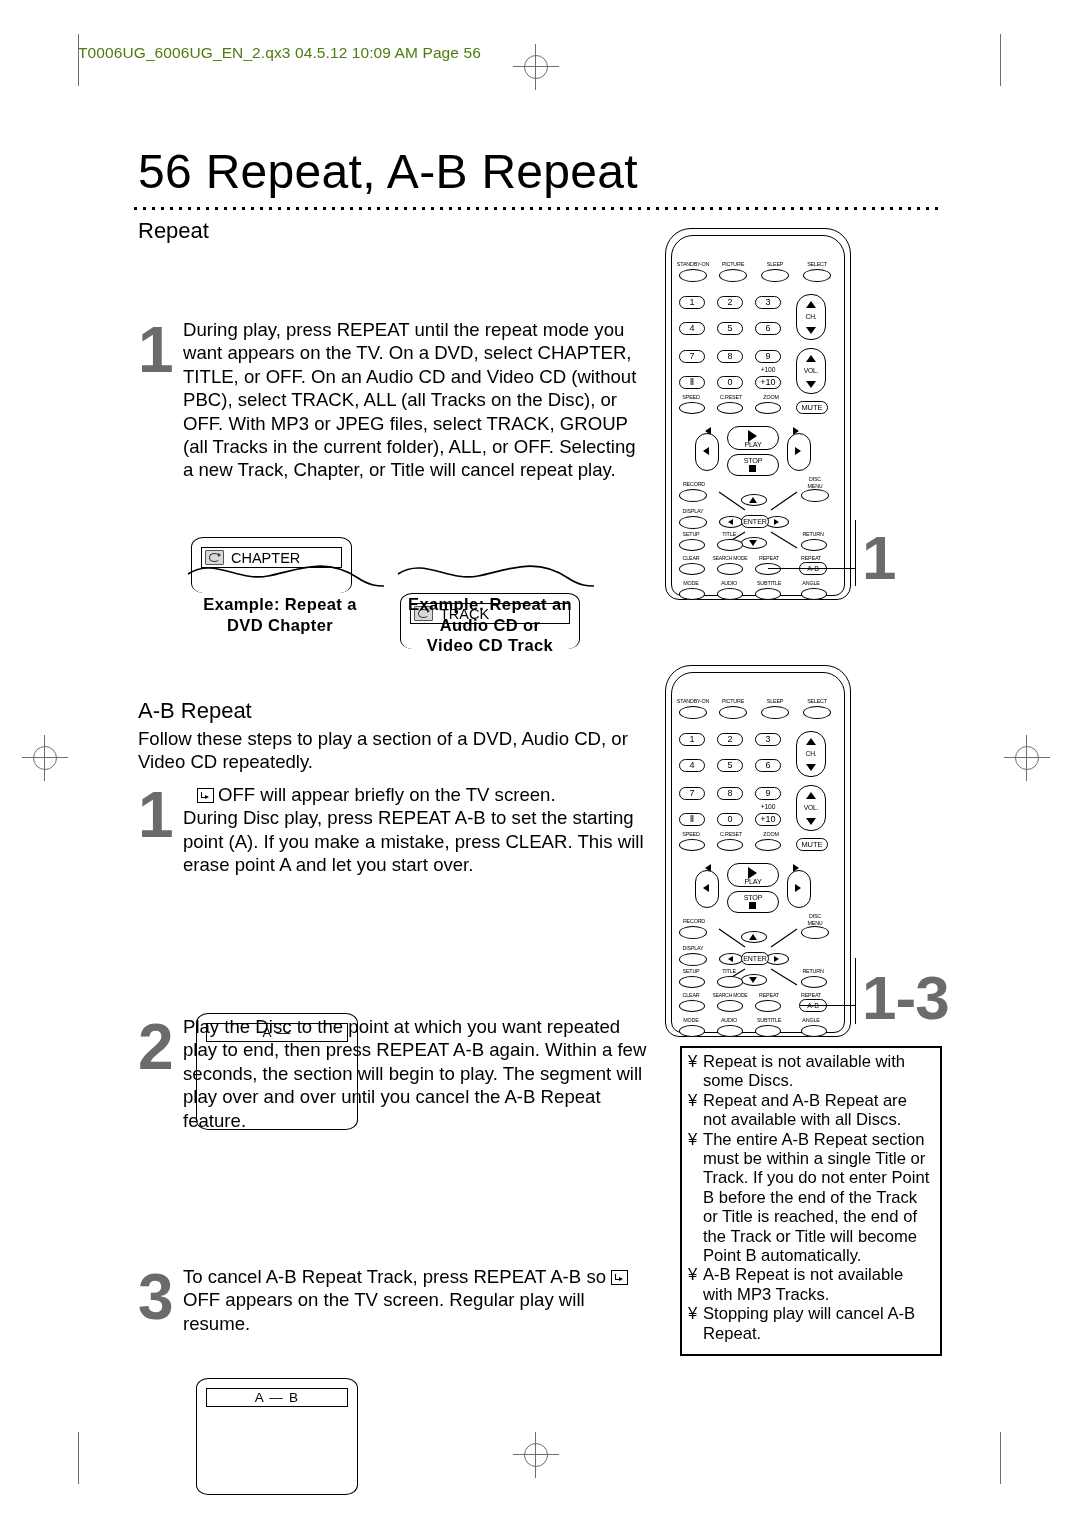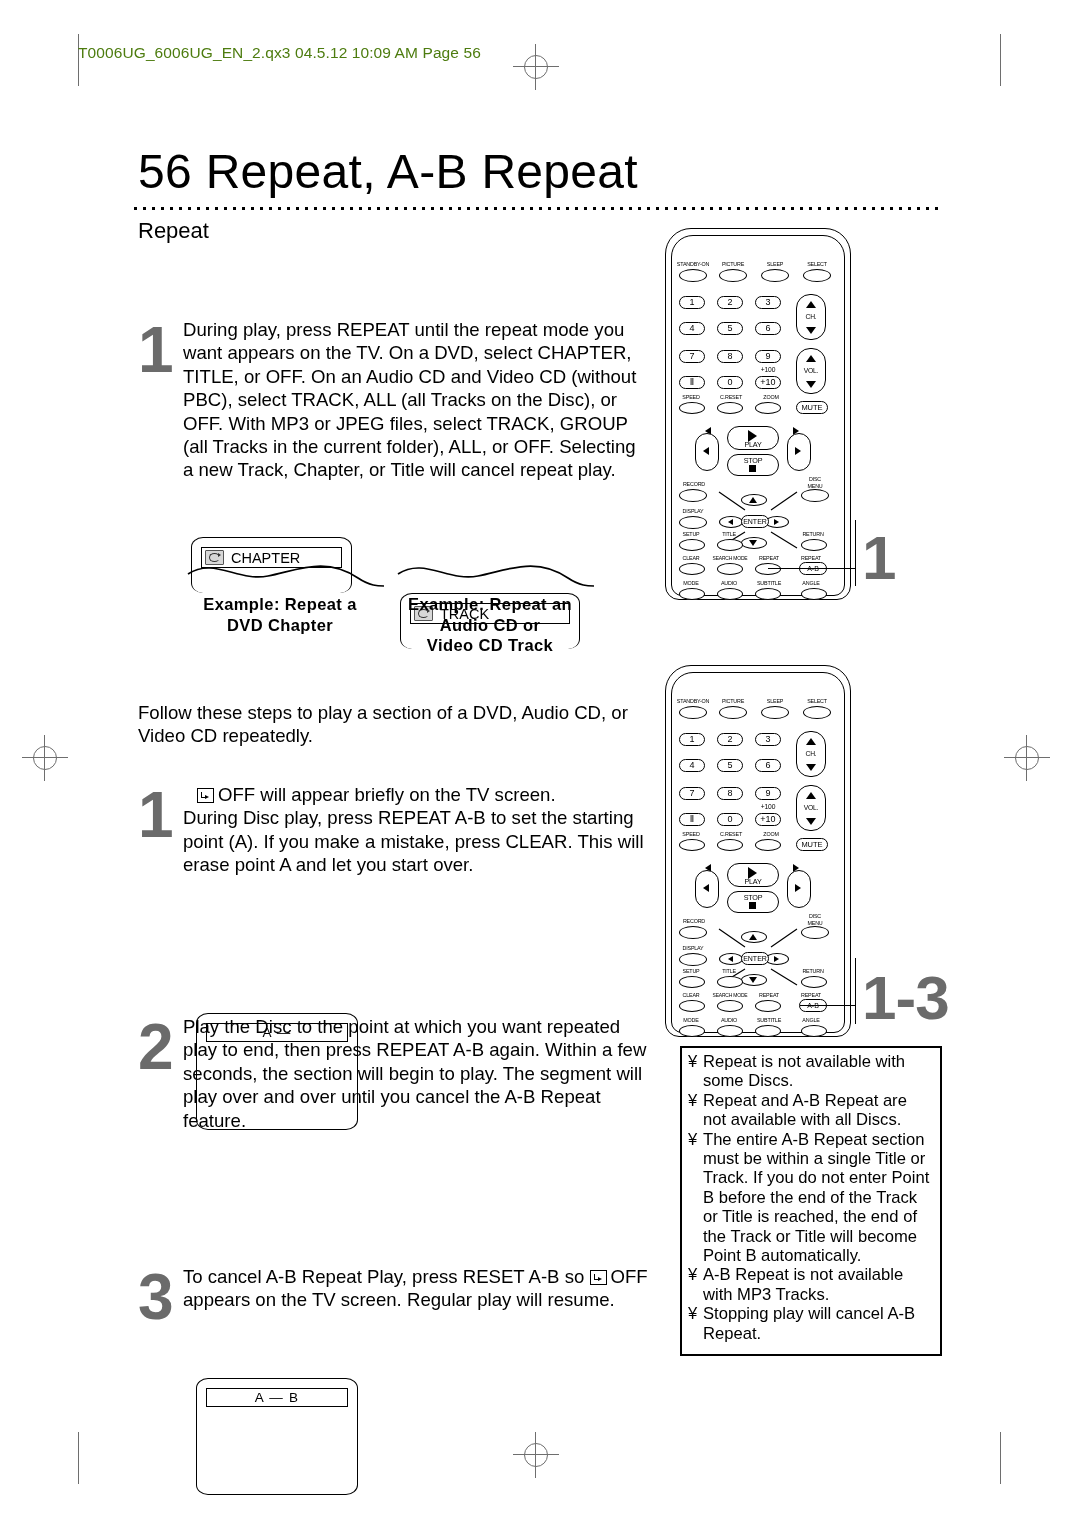--- a/index.html
+++ b/index.html
@@ -147,20 +147,21 @@
 <svg class="wave" style="left:396px;top:552px;" width="200" height="40" viewBox="0 0 200 40">
   <path d="M2,22 C28,5 52,30 82,24 C112,18 140,4 172,26 C184,34 192,34 198,34" fill="none" stroke="#000" stroke-width="1.7"></path>
 </svg>
 <div class="caption" style="left:400px;top:594px;width:180px;">
   <span style="white-space:pre-line;">Example: Repeat an
 Audio CD or
 Video CD Track</span>
 </div>
 
 <div class="col" style="top:698px;">
+  <div class="h2">A-B Repeat</div>
   <div class="para" style="margin-top:3px;width:506px;">Follow these steps to play a section of a DVD, Audio CD, or Video CD repeatedly.</div>
 </div>
 
 <div class="stepnum" style="left:138px;top:790px;">1</div>
 <div class="col" style="top:783px;left:183px;width:470px;">
   <div class="para" style="margin-left:14px;">
     <span class="offbox"></span><span>OFF will appear briefly on the TV screen.</span>
   </div>
   <div class="para">During Disc play, press REPEAT A-B to set the starting point (A).    If you make a mistake, press CLEAR. This will erase point A and let you start over.</div>
 </div>
@@ -175,21 +176,21 @@
 <div class="col para" style="top:1015px;left:183px;width:470px;">Play the Disc to the point at which you want repeated play to end, then press REPEAT A-B again. Within a few seconds, the section will begin to play. The segment will play over and over until you cancel the A-B Repeat feature.</div>
 
 <div class="tv" style="left:196px;top:1125px;width:162px;height:117px;">
   <div class="bar centered" style="height:19px;">
     <span>A — B</span>
   </div>
 </div>
 
 <div class="stepnum" style="left:138px;top:1272px;">3</div>
 <div class="col para" style="top:1265px;left:183px;width:470px;">
-  <span>To  cancel A-B Repeat Play, press RESET A-B so</span>
+  <span>To  cancel A-B Repeat Track, press REPEAT A-B so</span>
   <span class="offbox"></span><span>OFF appears on the TV screen.   Regular play will resume.</span>
 </div>
 
 <div class="remote" style="left:665px;top:228px;height:372px;">
   <div class="rbody"></div>
   <div class="rbody2"></div>
 
   <div class="lbl" style="left:8px;top:33px;width:40px;">STANDBY-ON</div>
   <div class="lbl" style="left:48px;top:33px;width:40px;">PICTURE</div>
   <div class="lbl" style="left:92px;top:33px;width:36px;">SLEEP</div>

